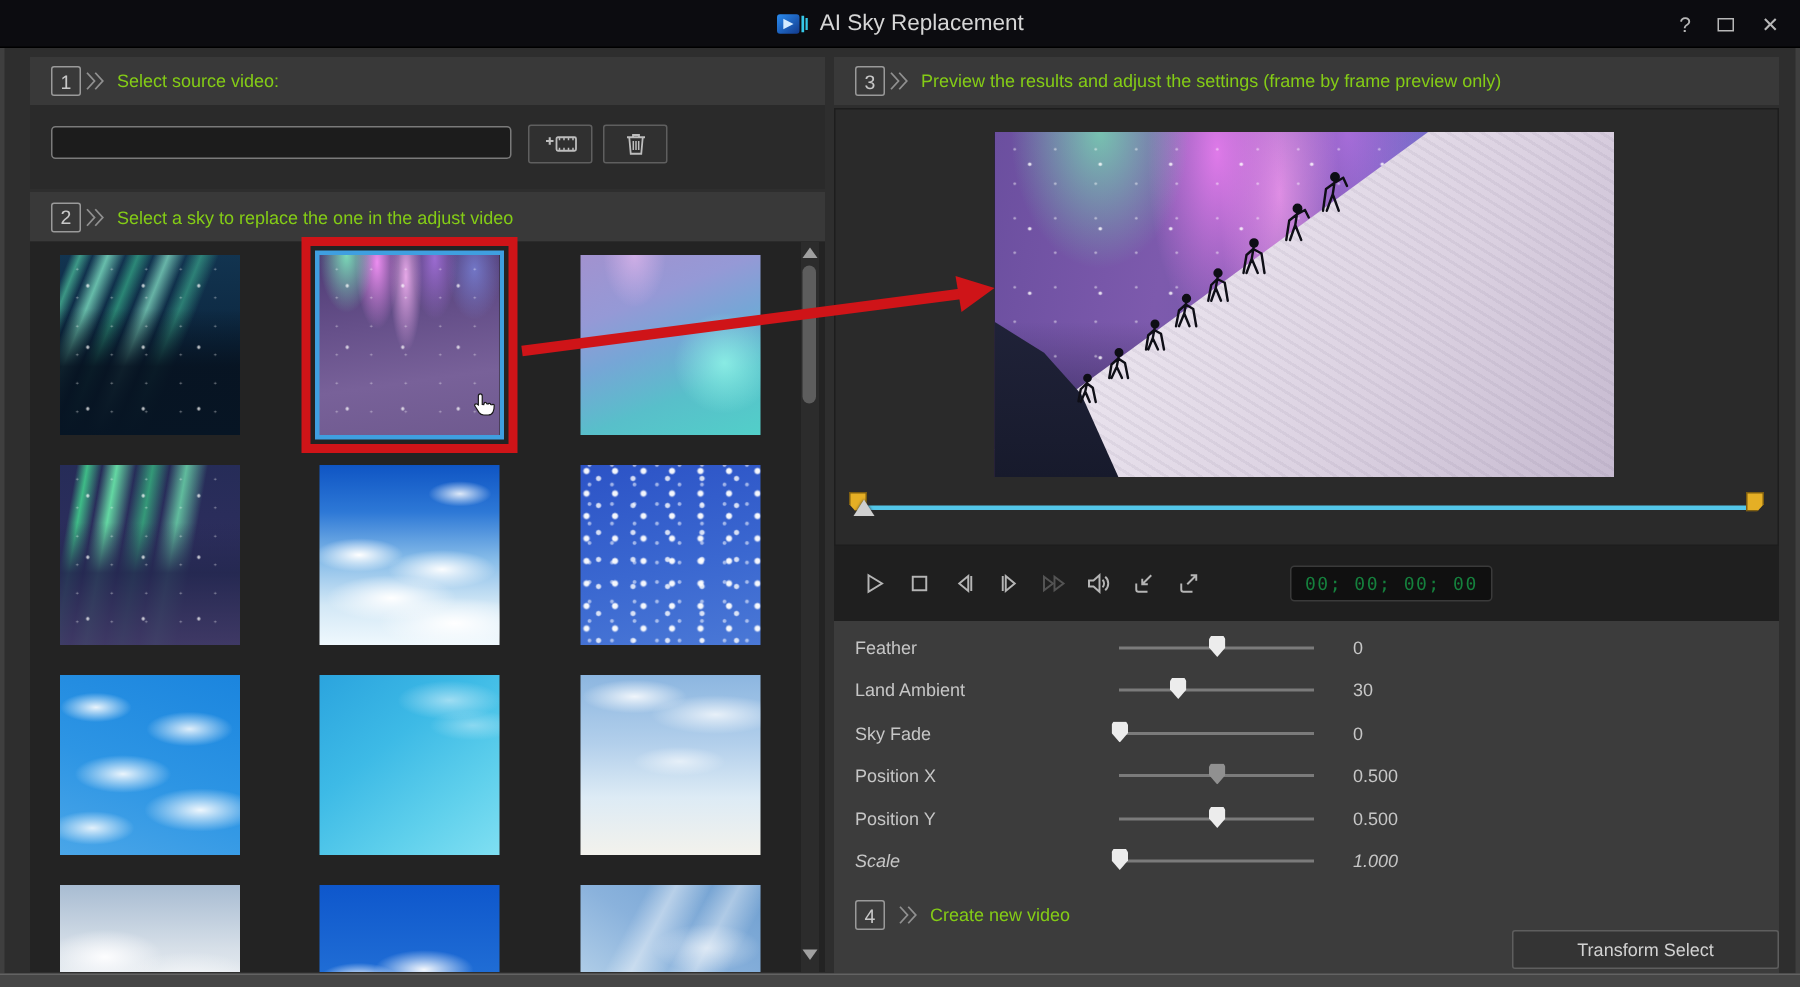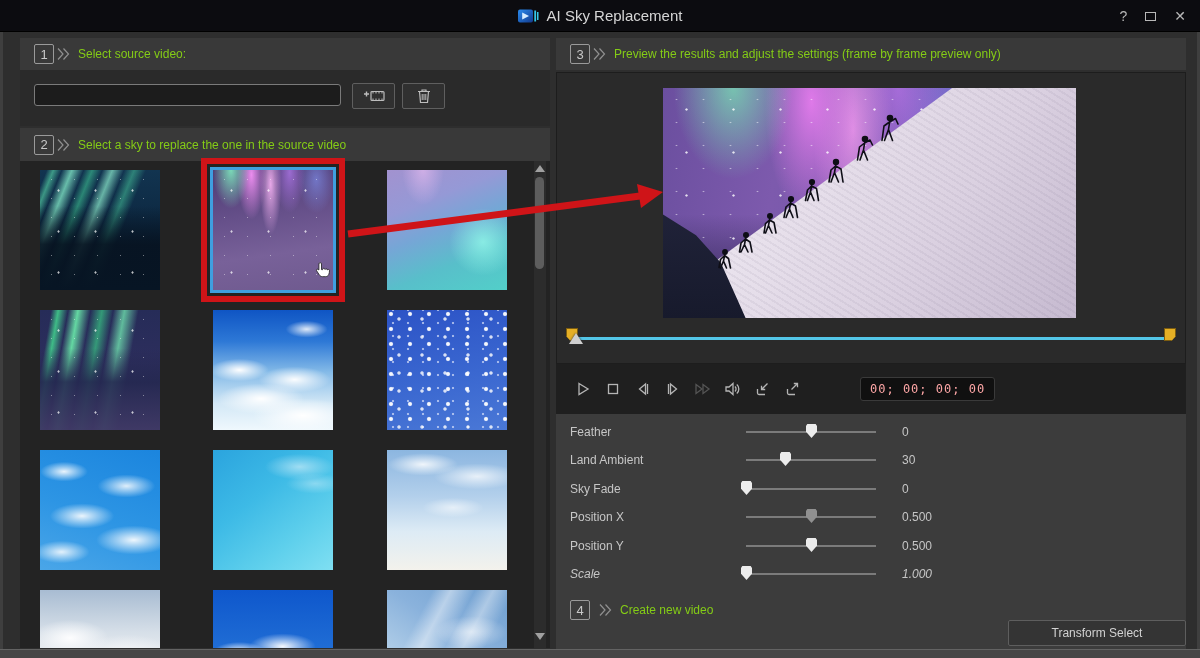--- a/index.html
+++ b/index.html
@@ -147,21 +147,21 @@
   .playhead{position:absolute;left:12px;top:260px;width:0;height:0;
     border-left:7px solid transparent;border-right:7px solid transparent;border-bottom:11px solid #cfcfcf;
     filter:drop-shadow(0 0 1px #333);}
   
   .controls-row{position:absolute;left:556px;top:364px;width:630px;height:50px;background:#1f1f1f;
     display:flex;align-items:center;padding-left:16px;gap:9px;}
   .pbtn{width:21px;height:21px;background:none;border:none;padding:0;display:flex;align-items:center;justify-content:center;}
   .pbtn svg{stroke:#b5b5b5;fill:none;stroke-width:1.3;}
   .pbtn.dim svg{opacity:.35;}
   .timecode{margin-left:48px;background:#101010;border:1px solid #3a3a3a;border-radius:3px;
-    color:#fca5a5;font-family:"DejaVu Sans Mono",monospace;font-size:12px;padding:4px 9px;letter-spacing:1px;}
+    color:#15803d;font-family:"DejaVu Sans Mono",monospace;font-size:12px;padding:4px 9px;letter-spacing:1px;}
   
   .settings{position:absolute;left:556px;top:414px;width:630px;height:178px;background:#3c3c3c;}
   .set-row{position:absolute;left:0;width:630px;height:24px;}
   .row0{top:6px;}.row1{top:34px;}.row2{top:63px;text-align:right;}.row3{top:91px;}.row4{top:120px;}.row5{top:148px;font-style:italic;}
   .set-label{position:absolute;left:14px;top:0;line-height:24px;font-size:12px;color:#c6c6c6;}
   .slider{position:absolute;left:190px;top:0;width:130px;height:24px;}
   .track{position:absolute;left:0;right:0;top:11px;height:2px;background:#7b7b7b;}
   .slider-thumb{position:absolute;top:4px;width:11px;height:14px;background:#ececec;
     clip-path:polygon(12% 0,88% 0,100% 15%,100% 55%,50% 100%,0 55%,0 15%);}
   .slider-thumb.disabled{background:#909090;}
@@ -237,21 +237,21 @@
     </button>
   </div>
 
   <div class="step-header hdr2">
     <span class="badge">
       <span class="badge-box">2</span>
       <svg width="14" height="14" viewBox="0 0 14 14">
         <path d="M2 1.5 l5 5.5 -5 5.5 M7.5 1.5 l5 5.5 -5 5.5" fill="none" stroke="#909090" stroke-width="1.2"></path>
         </svg>
     </span>
-    <span class="step-label">Select a sky to replace the one in the source video</span>
+    <span class="step-label">Select a sky to replace the one in the adjust video</span>
   </div>
 
   <div class="sky-list">
     <div class="thumb t1 stars r1 c1"></div>
     <div class="thumb t2 stars selected r1 c2"></div>
     <div class="thumb t3 r1 c3"></div>
     <div class="thumb t4 stars r2 c1"></div>
     <div class="thumb t5 r2 c2"></div>
     <div class="thumb t6 r2 c3"></div>
     <div class="thumb t7 r3 c1"></div>

